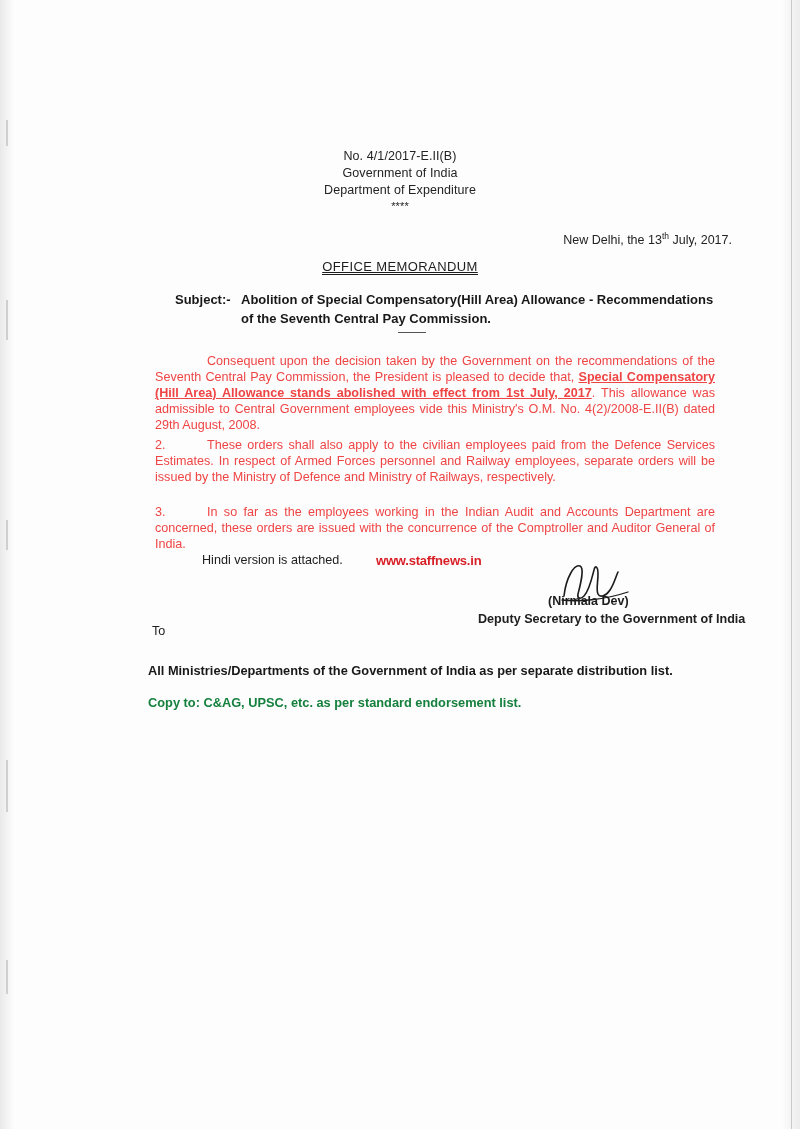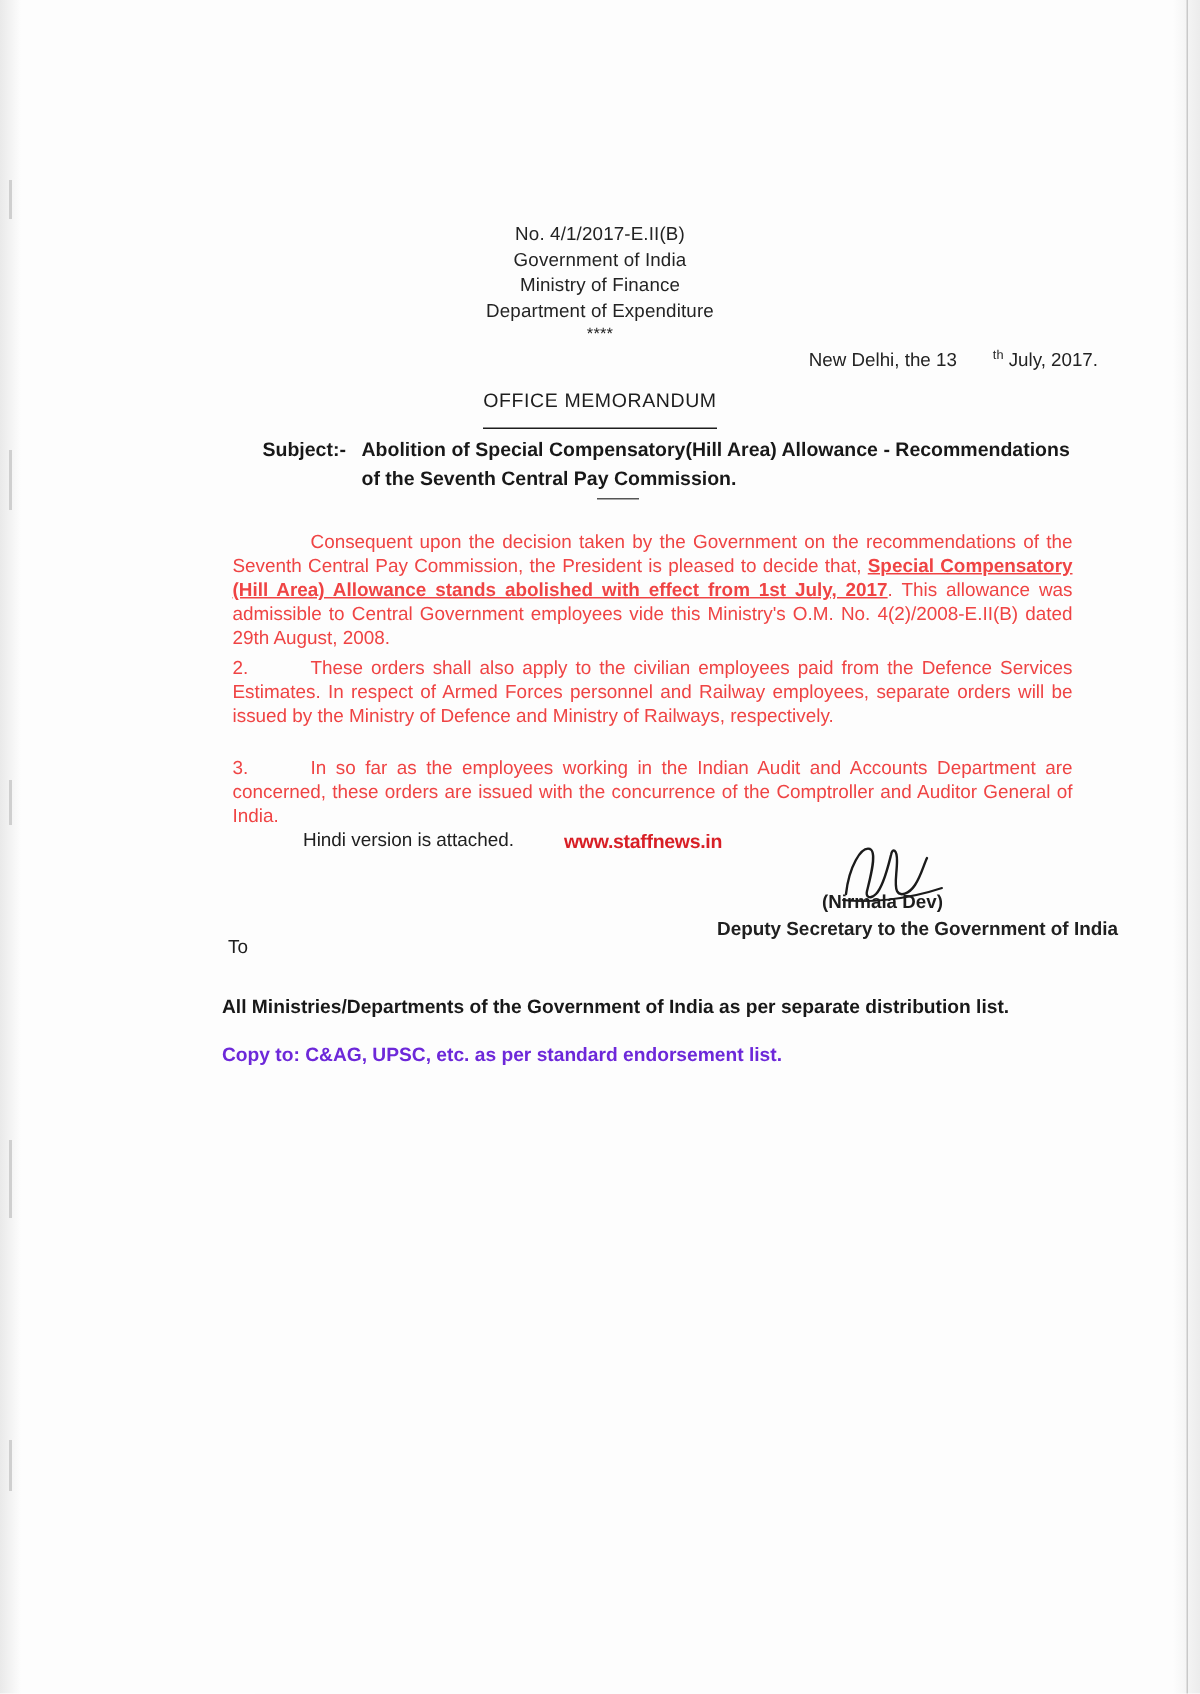--- a/index.html
+++ b/index.html
@@ -82,36 +82,36 @@
   .date-line {
     position: absolute;
     right: 68px;
     top: 231px;
     font-size: 12.5px;
     color: #232323;
   }
   .date-line sup {
     font-size: 8.5px;
     vertical-align: super;
-    margin-left: 24px;
   }
 
   .om-title {
     position: absolute;
     left: 0;
     top: 259px;
     width: 800px;
     text-align: center;
     font-size: 13px;
     letter-spacing: 0.4px;
     color: #1d1d1d;
   }
   .om-title span {
     border-bottom: 1px solid #1d1d1d;
-    padding-bottom: 11px;
+    padding-bottom: 0;
+    text-decoration: underline;
   }
 
   
   .subject-row {
     position: absolute;
     left: 163px;
     top: 290px;
     width: 560px;
     font-size: 13px;
     font-weight: bold;
@@ -215,21 +215,21 @@
     font-size: 12.8px;
     font-weight: bold;
     color: #181818;
   }
   .copy-line {
     position: absolute;
     left: 148px;
     top: 695px;
     font-size: 12.8px;
     font-weight: bold;
-    color: #6d28d9;
+    color: #15803d;
   }
 </style>
 </head>
 <body>
 
 <div class="page">
   <div class="scan-edge-left"></div>
   <div class="scan-edge-right"></div>
   <div class="scan-line-right"></div>
   <div class="scan-speck" style="left:6px;top:120px;width:2px;height:26px;"></div>
@@ -237,21 +237,20 @@
   <div class="scan-speck" style="left:6px;top:520px;width:2px;height:30px;"></div>
   <div class="scan-speck" style="left:6px;top:760px;width:2px;height:52px;"></div>
   <div class="scan-speck" style="left:6px;top:960px;width:2px;height:34px;"></div>
 </div>
 
 <div class="doc">
 
   <div class="header-block">
     <div>No. 4/1/2017-E.II(B)</div>
     <div>Government of India</div>
-    <div>Ministry of Finance</div>
     <div>Department of Expenditure</div>
     <div class="stars">****</div>
   </div>
 
   <div class="date-line">
     <span>New Delhi, the 13</span><sup>th</sup><span> July, 2017.</span>
   </div>
 
   <div class="om-title">
     <span>OFFICE MEMORANDUM</span>

